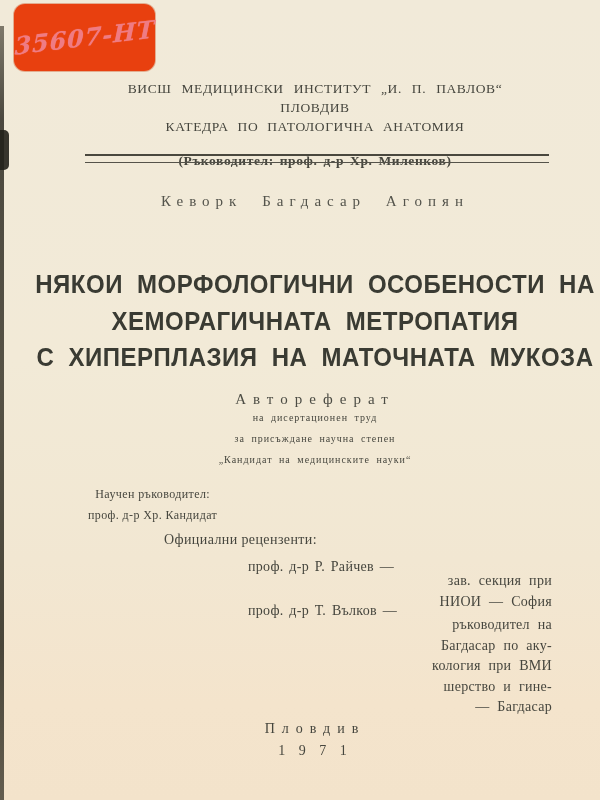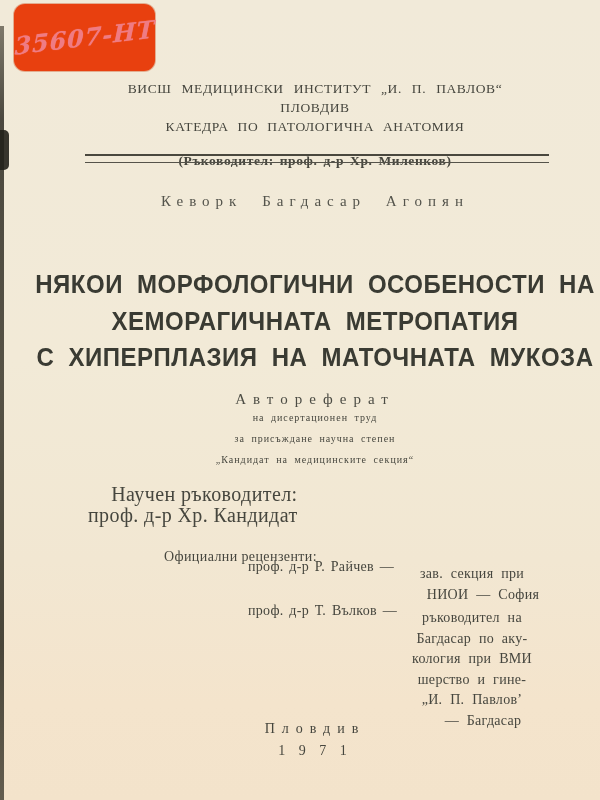--- a/index.html
+++ b/index.html
@@ -56,29 +56,29 @@
     font-family:"Liberation Sans","DejaVu Sans",sans-serif;
     transform:scaleY(1.08);transform-origin:top center;
   }
   .subtitle-heading{
     top:391px;font-size:15px;letter-spacing:7px;word-spacing:4px;color:#4c4c44;
   }
   .subtitle-lines{
     top:407px;font-size:10px;line-height:21px;letter-spacing:1px;word-spacing:3px;
   }
   .supervisor{
-    position:absolute;left:88px;top:484px;text-align:right;
-    font-size:20px;line-height:21px;letter-spacing:.4px;
+    position:absolute;left:88px;top:484px;text-align:center;
+    font-size:12px;line-height:21px;letter-spacing:.4px;
   }
   .reviewers-label{
-    position:absolute;left:164px;top:549px;font-size:14px;letter-spacing:.4px;
+    position:absolute;left:164px;top:532px;font-size:14px;letter-spacing:.4px;
   }
   .reviewer-row{position:absolute;font-size:14px;letter-spacing:.3px;}
   .reviewer-name{position:absolute;left:0;top:0;white-space:nowrap;word-spacing:2px;}
-  .reviewer-desc{position:absolute;left:144px;top:5px;width:160px;text-align:center;line-height:20.5px;word-spacing:4px;}
+  .reviewer-desc{position:absolute;left:144px;top:12px;width:160px;text-align:right;line-height:20.5px;word-spacing:4px;}
   .row1{left:248px;top:559px;}
   .row2{left:248px;top:603px;}
   .desc-indent{padding-left:22px;}
   .footer-city{top:721px;font-size:14px;letter-spacing:7px;}
   .footer-year{top:743px;font-size:14px;letter-spacing:5px;}
 </style>
 </head>
 <body>
 
 <div class="page">
@@ -105,21 +105,21 @@
     <div>НЯКОИ  МОРФОЛОГИЧНИ  ОСОБЕНОСТИ  НА</div>
     <div>ХЕМОРАГИЧНАТА  МЕТРОПАТИЯ</div>
     <div>С ХИПЕРПЛАЗИЯ НА МАТОЧНАТА МУКОЗА</div>
   </div>
 
   <div class="centercol subtitle-heading">Автореферат</div>
 
   <div class="centercol subtitle-lines">
     <div>на дисертационен  труд</div>
     <div>за присъждане научна степен</div>
-    <div>„Кандидат на медицинските секция“</div>
+    <div>„Кандидат на медицинските науки“</div>
   </div>
 
   <div class="supervisor">
     <div>Научен ръководител:</div>
     <div>проф. д-р Хр. Кандидат</div>
   </div>
 
   <div class="reviewers-label">Официални рецензенти:</div>
 
   <div class="reviewer-row row1">
@@ -130,21 +130,20 @@
     </div>
   </div>
 
   <div class="reviewer-row row2">
     <span class="reviewer-name">проф. д-р Т. Вълков —</span>
     <div class="reviewer-desc">
       <div>ръководител  на</div>
       <div>Багдасар по аку-</div>
       <div>кология при ВМИ</div>
       <div>шерство и  гине-</div>
-      <div>„И.  П.  Павлов’</div>
       <div class="desc-indent">— Багдасар</div>
     </div>
   </div>
 
   <div class="centercol footer-city">Пловдив</div>
   <div class="centercol footer-year">1 9 7 1</div>
 
 </div>
 
 </body></html>

